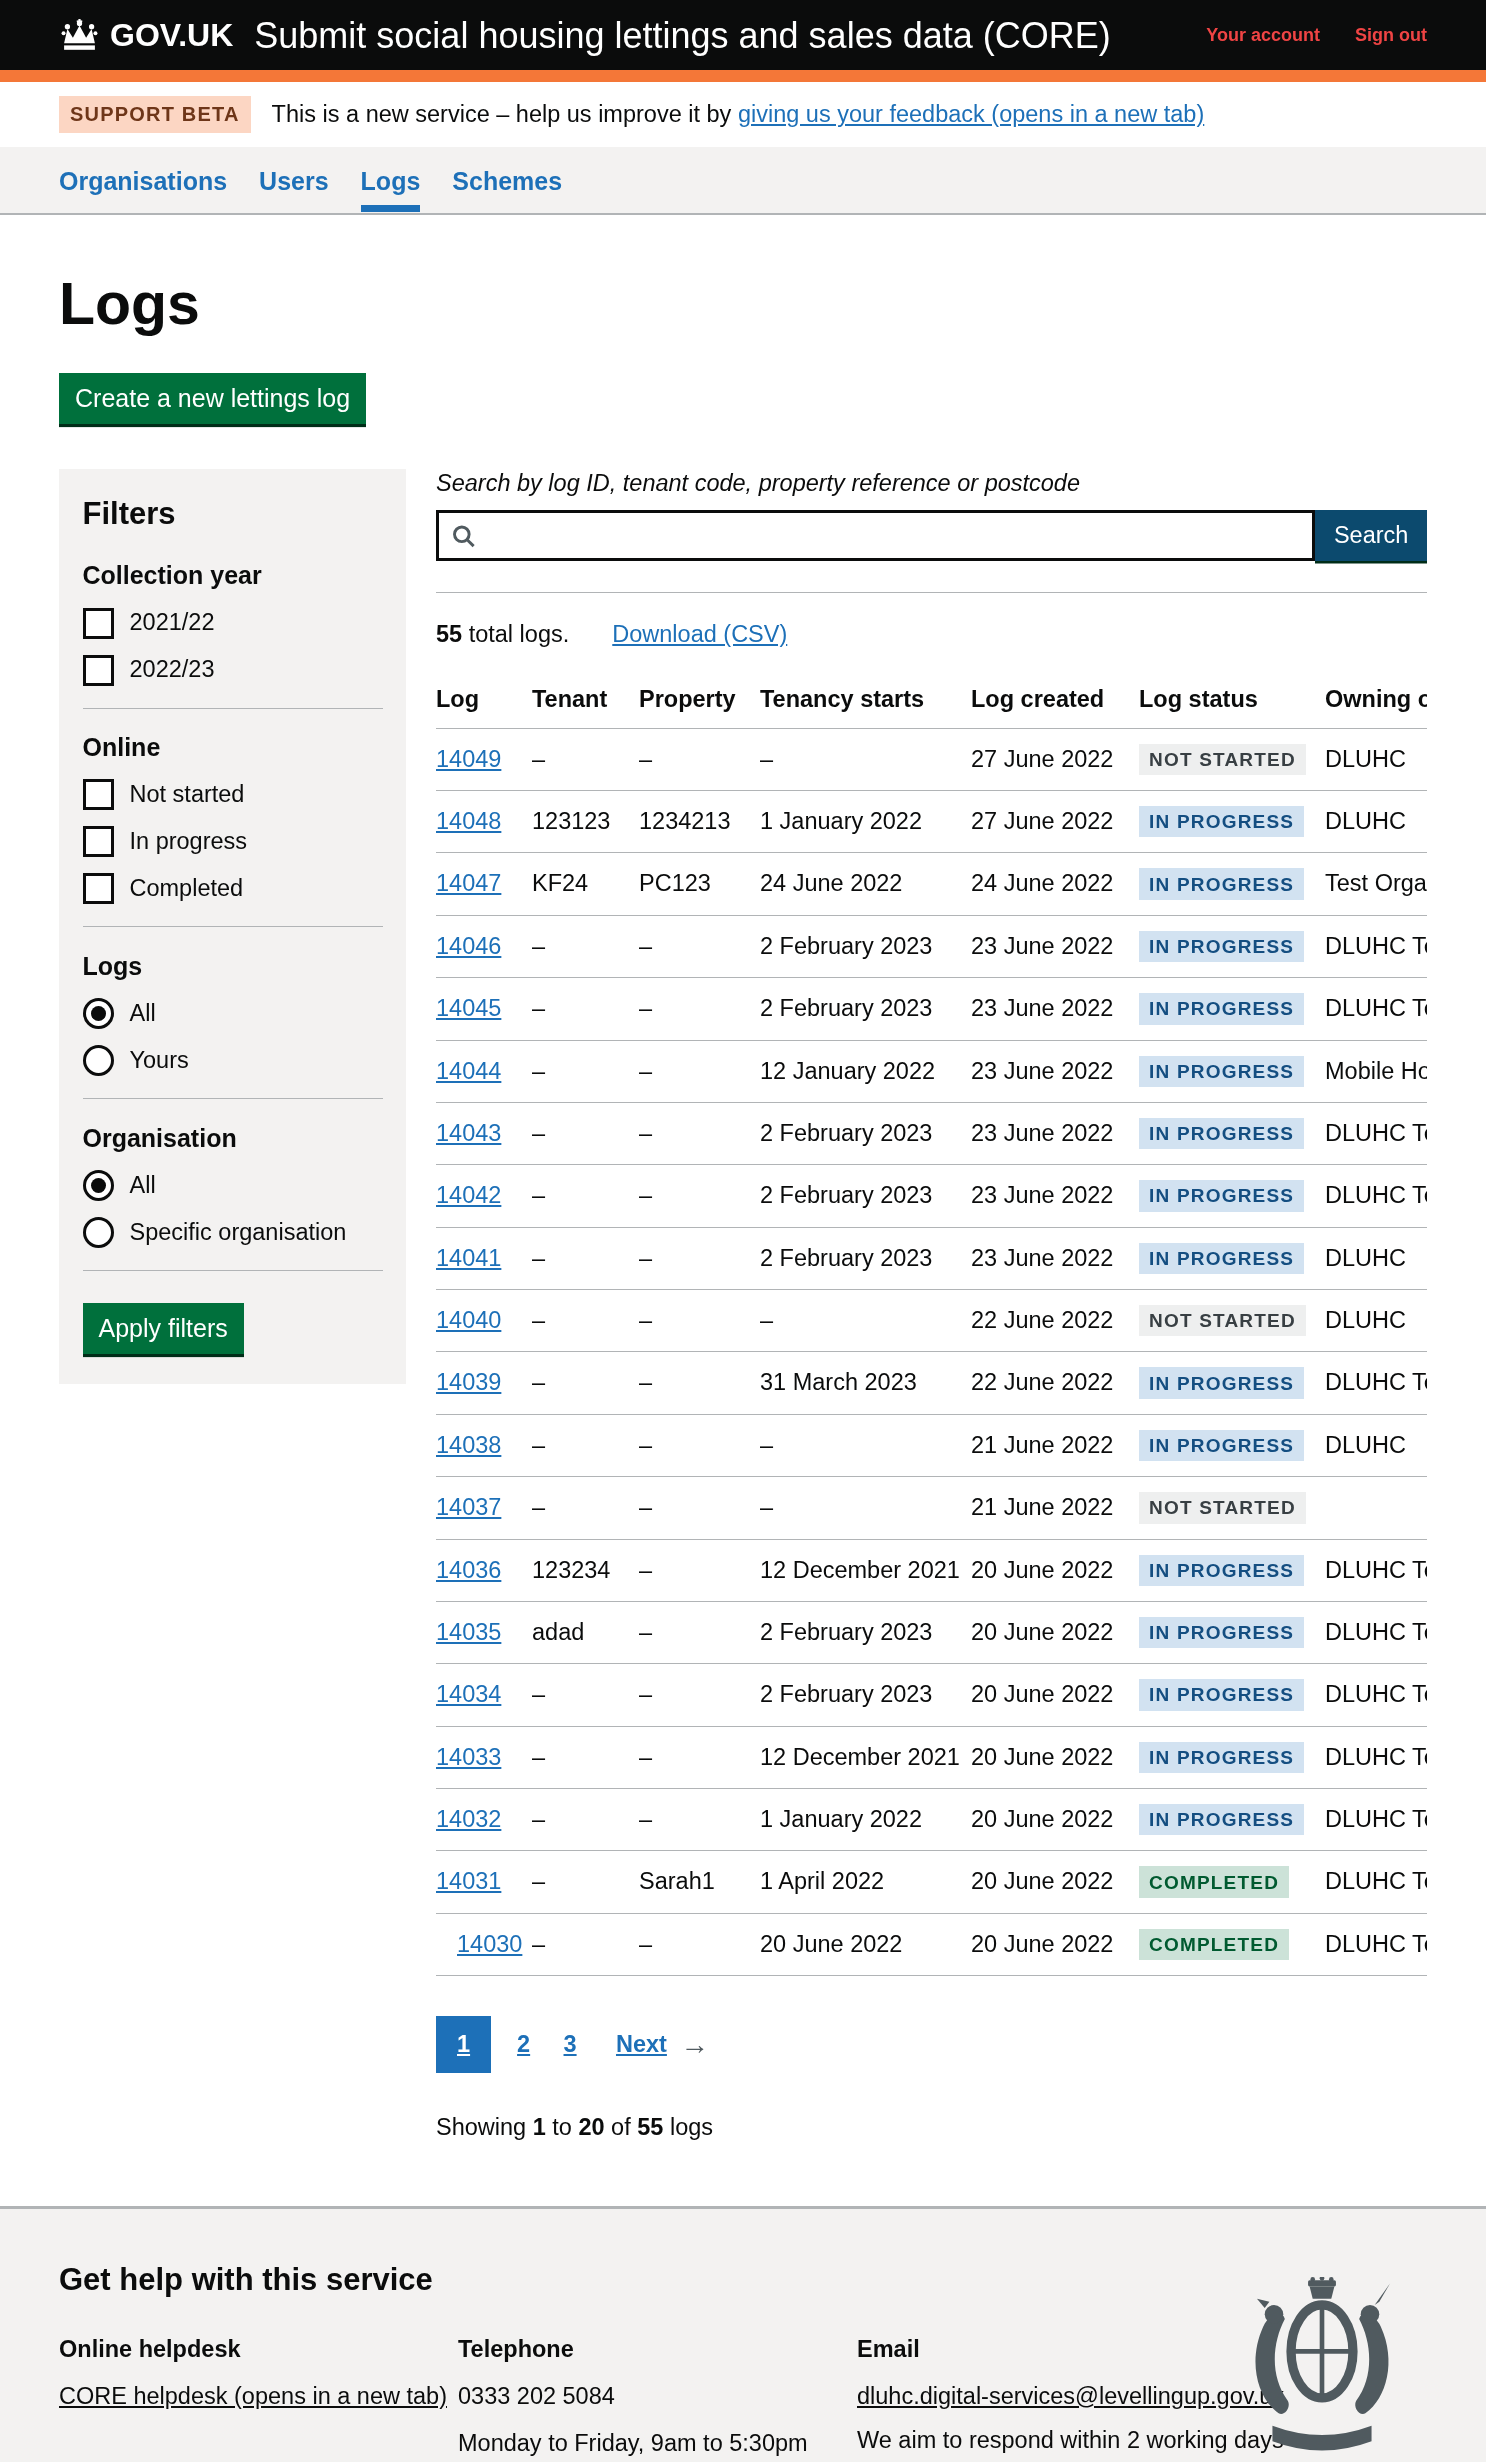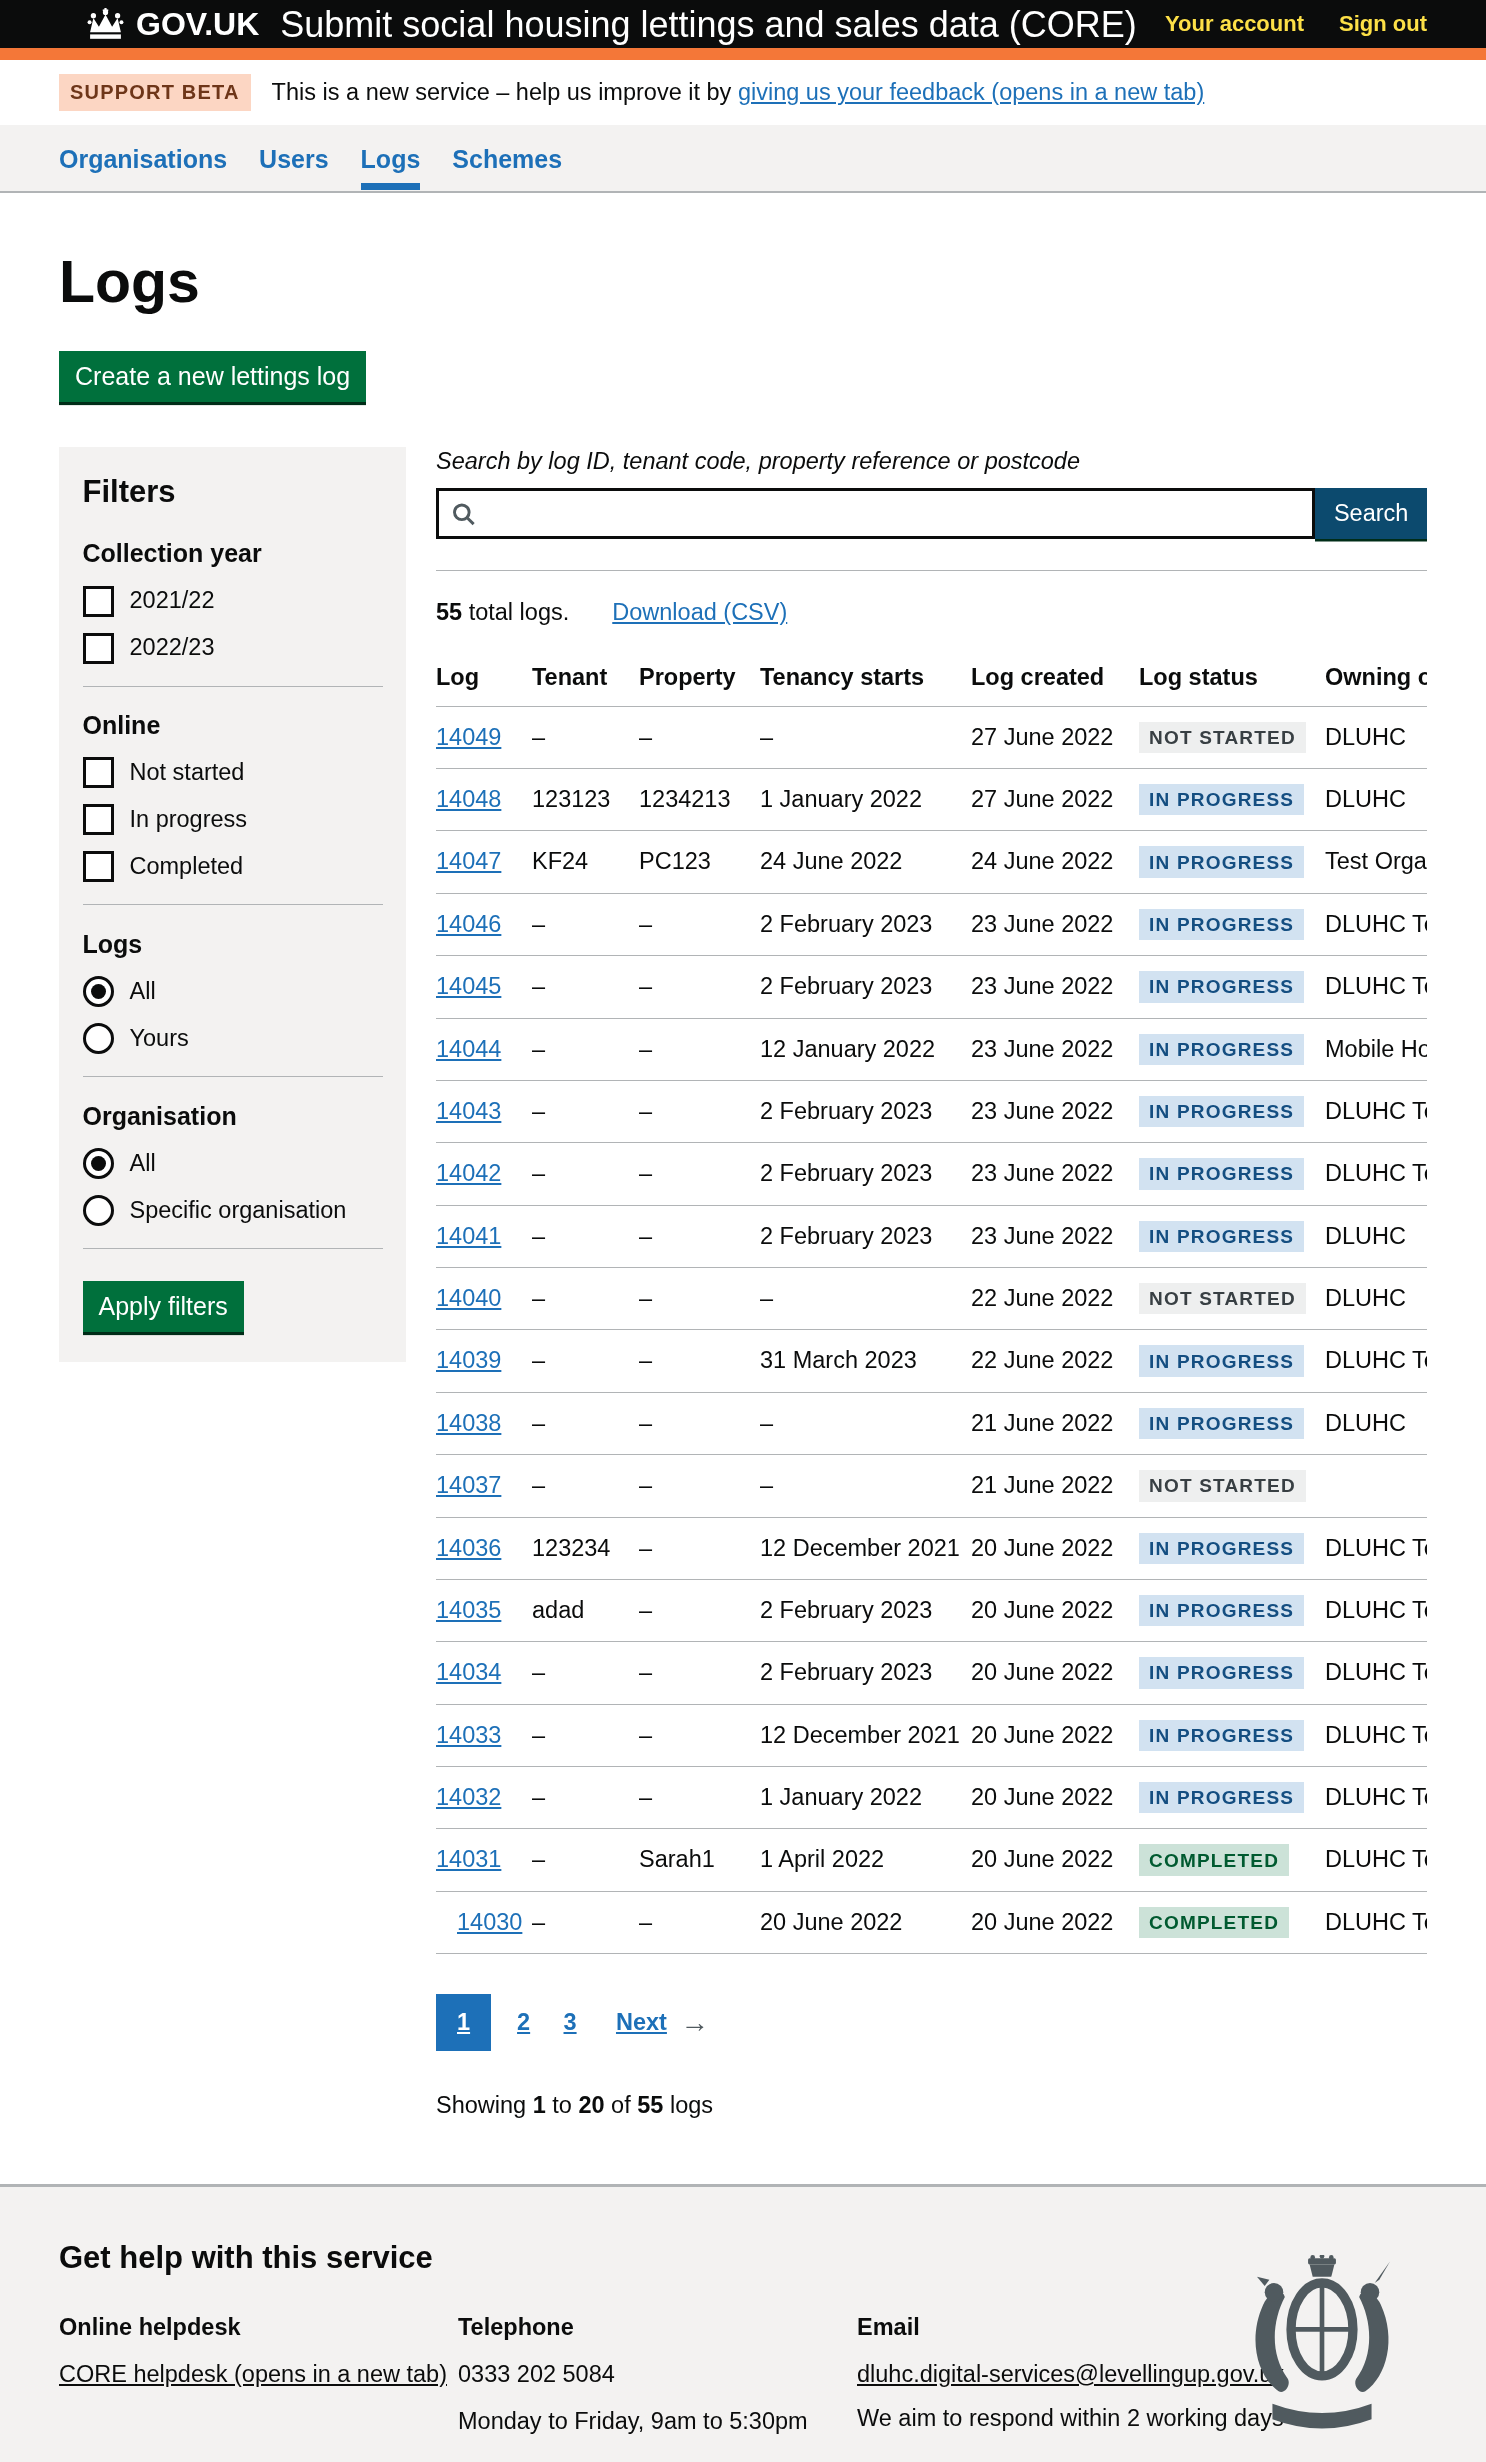--- a/index.html
+++ b/index.html
@@ -9,27 +9,27 @@
     font-family: "Liberation Sans", sans-serif;
     color: #0b0c0c;
     font-size: 23.5px;
     line-height: 1.25;
     background: #fff;
   }
   a { cursor: pointer; }
   .container { padding: 0 59px; }
 
   
-  .govuk-header { background:#0b0c0c; height:48px; display:flex; align-items:center;padding-left:26px; }
+  .govuk-header { background:#0b0c0c; height:70px; display:flex; align-items:center; }
   .header-inner { display:flex; align-items:center; width:100%; padding:0 59px; }
   .logo-group { display:flex; align-items:center; gap:10px; color:#fff; }
   .logo-text { font-weight:bold; font-size:32px; letter-spacing:0; }
   .service-name { color:#fff; font-size:36px; margin-left:21px; text-decoration:none; }
   .header-links { margin-left:auto; display:flex; gap:35px; }
-  .header-link { color:#fde047; font-weight:bold; font-size:22px; text-decoration:none; }
+  .header-link { color:#ef4444; font-weight:bold; font-size:18px; text-decoration:none; }
   .orange-strip { height:12.4px; background:#f47738; }
 
   
   .phase-banner { padding:13.6px 59px; display:flex; align-items:center; gap:21px; background:#fff; }
   .beta-tag {
     background:#fcd6c3; color:#6e3619; font-weight:bold; font-size:20px;
     letter-spacing:1.2px; padding:6.2px 11px; display:inline-block; white-space:nowrap;
   }
   .phase-text { font-size:23.5px; }
   .phase-text a { color:#1d70b8; }

